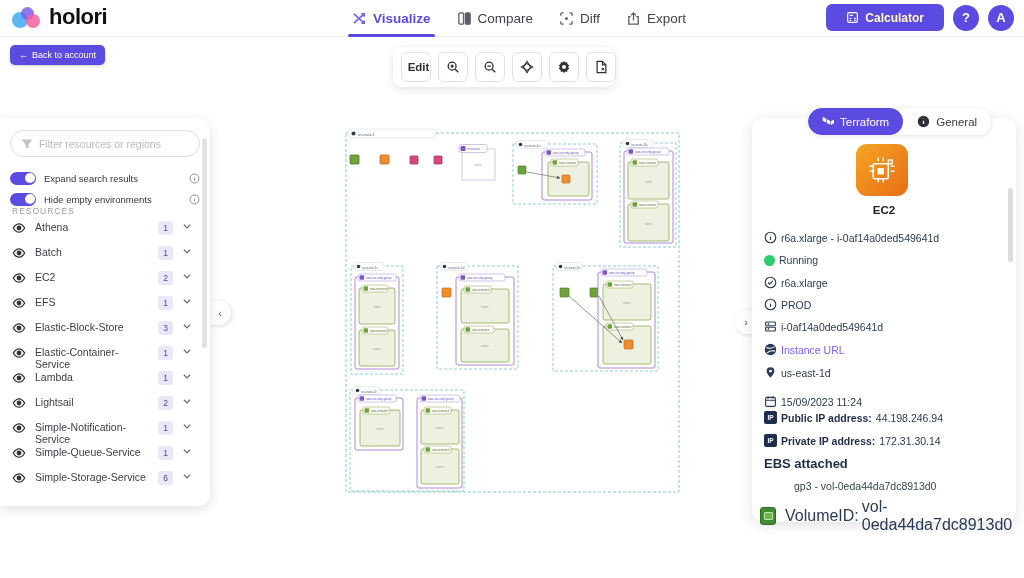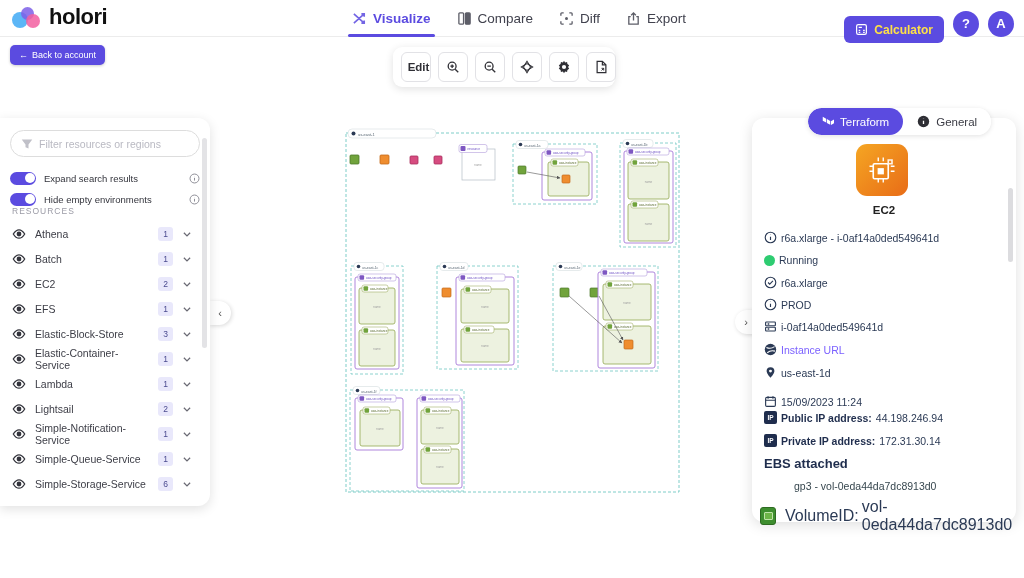--- a/index.html
+++ b/index.html
@@ -14,42 +14,42 @@
   .lc1 { width:16px; height:16px; left:0; top:7px; background:#3fa9f5; }
   .lc2 { width:13px; height:13px; left:9px; top:2px; background:#7d5fe8; }
   .lc3 { width:14px; height:14px; left:14px; top:9px; background:#f25fa0; }
   .logo-text { font-size:22px; font-weight:bold; color:#101010; letter-spacing:-0.5px; }
   .nav-tabs { position:absolute; left:352px; top:0; height:37px; display:flex; align-items:center; gap:26px; }
   .nav-tab { display:flex; align-items:center; gap:6px; font-size:13.5px; color:#41424e; height:37px; cursor:pointer; position:relative; }
   .nav-tab svg { opacity:.85; }
   .nav-tab.active { color:#5b4be0; font-weight:bold; }
   .nav-tab.active::after { content:""; position:absolute; left:-4px; right:-4px; bottom:0; height:3px; background:#5b4be0; border-radius:2px; }
   .nav-right { position:absolute; right:10px; top:4px; display:flex; align-items:center; gap:9px; }
-  .calc-btn { background:#5b4be0; color:#fde047; border:none; border-radius:6px; height:27px; padding:0 11px; font-size:12px; font-weight:bold; display:flex; align-items:center; gap:6px; cursor:pointer;margin-top:12px; }
+  .calc-btn { background:#5b4be0; color:#fef9c3; border:none; border-radius:6px; height:27px; padding:0 20px; font-size:12px; font-weight:bold; display:flex; align-items:center; gap:6px; cursor:pointer; }
   .round-btn { width:26px; height:26px; border-radius:50%; background:#5b4be0; color:#fff; border:none; font-size:13px; font-weight:bold; display:flex; align-items:center; justify-content:center; cursor:pointer; }
 
   
   .back-btn { position:absolute; left:10px; top:45px; background:#5b4be0; color:#fff; border:none; border-radius:5px; height:20px; padding:0 9px; font-size:9px; display:flex; align-items:center; gap:4px; cursor:pointer; box-shadow:0 1px 3px rgba(0,0,0,.2); }
 
   
   .toolbar { position:absolute; left:393px; top:47px; width:222px; height:40px; background:#fff; border-radius:9px; box-shadow:0 2px 8px rgba(0,0,0,.12); display:flex; align-items:center; gap:7px; padding:0 8px; z-index:15; }
   .tb-btn { height:30px; min-width:30px; background:#fff; border:1px solid #e2e2e6; border-radius:6px; display:flex; align-items:center; justify-content:center; gap:5px; font-size:11.5px; color:#2f2f35; cursor:pointer; padding:0 6px; }
 
   
   .sidebar { position:absolute; left:0; top:118px; width:210px; height:388px; background:#fff; border-radius:0 12px 12px 0; box-shadow:0 3px 12px rgba(0,0,0,.12); z-index:10; }
   .filter-box { position:absolute; left:10px; top:12px; width:190px; height:27px; border:1px solid #ddd; border-radius:15px; display:flex; align-items:center; gap:6px; padding:8px 10px; background:#fff; }
   .filter-box input { border:none; outline:none; font-size:10.5px; color:#444; width:150px; font-family:"Liberation Sans",sans-serif; background:transparent; }
   .filter-box input::placeholder { color:#b9b9c2; }
   .toggle-row { position:absolute; left:10px; width:190px; height:16px; display:flex; align-items:center; gap:8px; }
   .switch { width:26px; height:13px; background:#5b4be0; border-radius:8px; position:relative; cursor:pointer; flex:none; }
   .switch::after { content:""; position:absolute; right:1.5px; top:1.5px; width:10px; height:10px; background:#fff; border-radius:50%; }
   .toggle-label { font-size:9.5px; color:#33343c; flex:1; }
   .section-title { position:absolute; left:12px; top:88px; font-size:8.5px; letter-spacing:1px; color:#9a9aa5; }
   .res-list { position:absolute; left:0; top:103px; width:200px; }
-  .res-row { height:25px; display:flex; align-items:center; padding:0 8px 0 12px; gap:9px; cursor:pointer; }
+  .res-row { height:25px; display:flex; align-items:flex-start; padding:0 8px 0 12px; gap:9px; cursor:pointer; }
   .res-name { flex:1; font-size:10.5px; color:#3c3d46; }
   .res-count { min-width:15px; height:14px; background:#e9e8fb; border-radius:3px; color:#4b4b8f; font-size:8.5px; display:flex; align-items:center; justify-content:center; padding:0 3px; }
   .sb-scroll { position:absolute; left:202px; top:20px; width:5px; height:210px; background:#e3e3e6; border-radius:3px; }
   .collapse-handle { position:absolute; width:22px; height:24px; background:#fff; box-shadow:1px 1px 4px rgba(0,0,0,.15); display:flex; align-items:center; justify-content:center; font-size:11px; color:#555; cursor:pointer; }
   .handle-left { left:209px; top:301px; border-radius:0 12px 12px 0; z-index:9; }
   .handle-right { left:735px; top:310px; border-radius:12px 0 0 12px; z-index:9; }
 
   
   .panel-tabs { position:absolute; left:808px; top:108px; height:27px; display:flex; z-index:12; box-shadow:0 1px 5px rgba(0,0,0,.12); border-radius:15px; overflow:hidden; }
   .ptab { display:flex; align-items:center; gap:6px; padding:0 14px; font-size:11.5px; cursor:pointer; }

